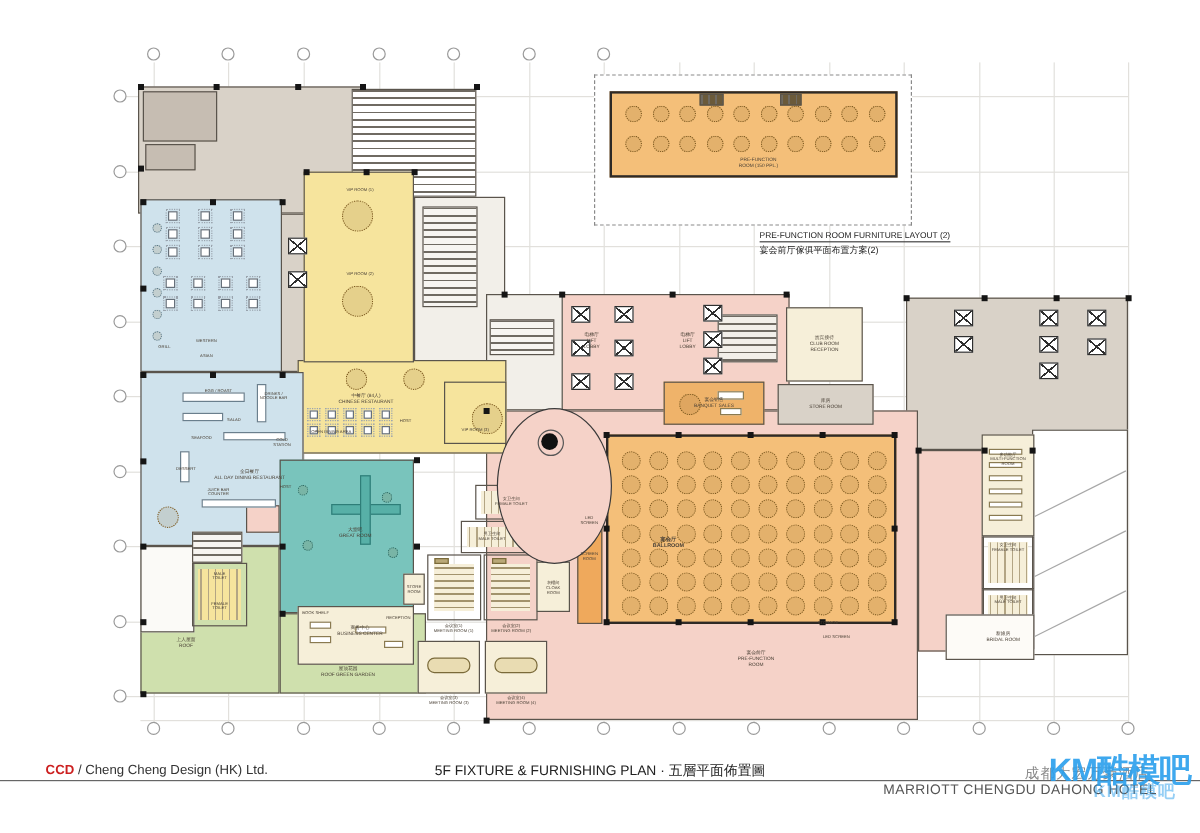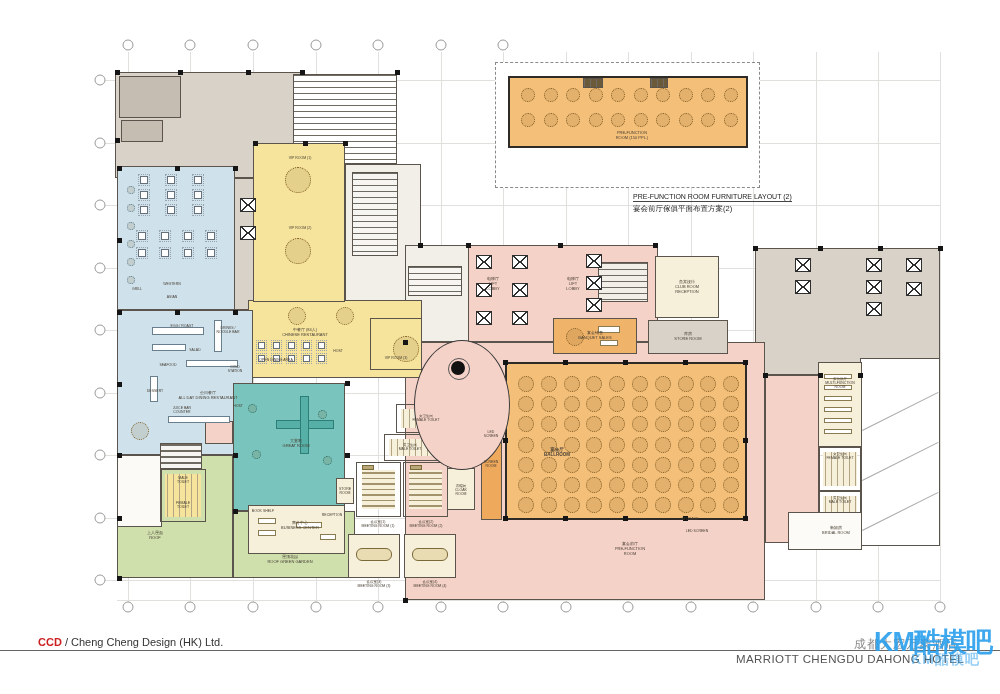--- a/index.html
+++ b/index.html
@@ -490,17 +490,18 @@
       <div class="lbl" style="left: 396px; top: 358px; font-size: 3.5px;">VIP ROOM (3)</div>
       <div class="lbl" style="left: 632px; top: 136px; font-size: 4px;">PRE-FUNCTION
 ROOM (150 PPL.)</div>
     </div>
 
   <div class="inset-title-en">PRE-FUNCTION ROOM FURNITURE LAYOUT (2)</div>
   <div class="inset-title-zh">宴会前厅傢俱平面布置方案(2)</div>
 
   <div class="footer-rule"></div>
   <div class="footer-left"><span class="ccd">CCD</span><span> / Cheng Cheng Design (HK) Ltd.</span></div>
+  <div class="footer-center"><span>5F FIXTURE &amp; FURNISHING PLAN</span> <span>·</span> <span>五層平面佈置圖</span></div>
   <div class="hotel-zh">成都大宏万豪酒店</div>
   <div class="hotel-en">MARRIOTT CHENGDU DAHONG HOTEL</div>
   <div class="wm-big">KM酷模吧</div>
   <div class="wm-small">KM酷模吧</div>
 </div>
 
 </body></html>

